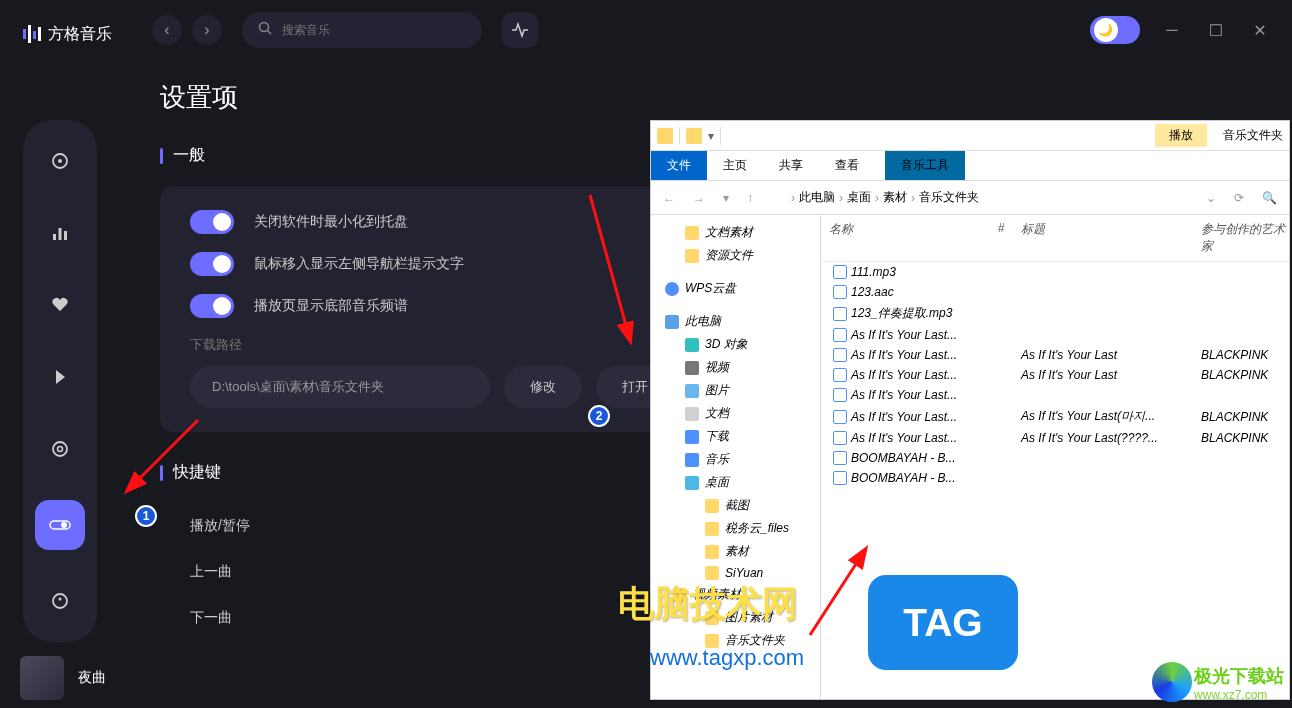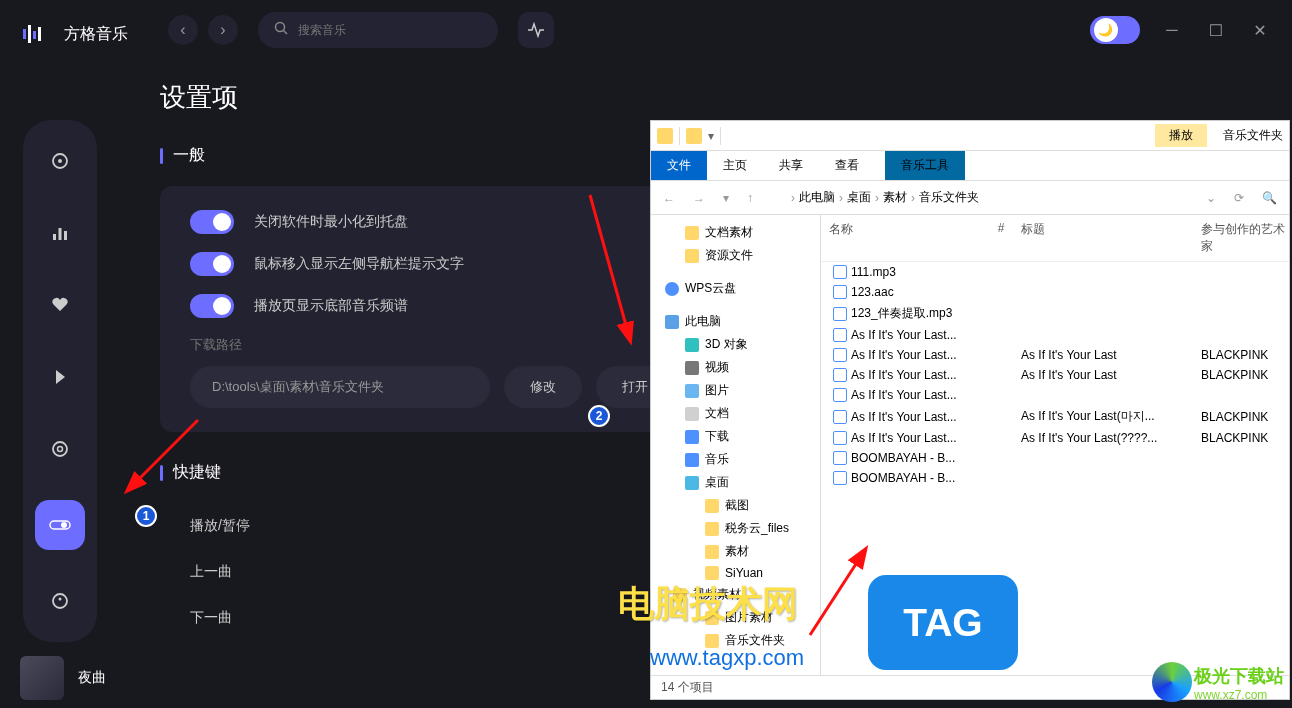--- a/index.html
+++ b/index.html
@@ -1,20 +1,20 @@
 <!DOCTYPE html>
 <html><head>
 <meta charset="utf-8">
 <style>
 * { margin: 0; padding: 0; box-sizing: border-box; font-family: "Microsoft YaHei", Arial, sans-serif; }
 body { background: #18181f; color: #e5e5e5; width: 1292px; height: 708px; overflow: hidden; position: relative; }
 
 
 .titlebar { height: 60px; display: flex; align-items: center; padding: 0 20px; }
-.logo { display: flex; align-items: center; gap: 20px; font-size: 16px; font-weight: 500; color: #fff; margin-top: 8px; }
+.logo { display: flex; align-items: center; gap: 4px; font-size: 16px; font-weight: 500; color: #fff; margin-top: 8px; }
 .logo-icon { width: 24px; height: 24px; display: flex; align-items: center; justify-content: center; }
 .nav-arrows { display: flex; gap: 10px; margin-left: 40px; margin-right: 20px; }
 .nav-btn { width: 30px; height: 30px; border-radius: 50%; background: #222230; display: flex; align-items: center; justify-content: center; cursor: pointer; color: #999; }
 .search-box { width: 240px; height: 36px; background: #232333; border-radius: 20px; display: flex; align-items: center; padding: 0 16px; gap: 10px; }
 .search-box input { background: transparent; border: none; outline: none; color: #999; font-size: 12px; flex: 1; }
 .pulse-btn { width: 36px; height: 36px; background: #232333; border-radius: 10px; margin-left: 20px; display: flex; align-items: center; justify-content: center; cursor: pointer; }
 .titlebar-right { margin-left: auto; display: flex; align-items: center; gap: 20px; }
 .theme-toggle { width: 50px; height: 28px; background: #6d6dff; border-radius: 14px; position: relative; cursor: pointer; }
 .theme-toggle::after { content: "🌙"; position: absolute; left: 4px; top: 2px; width: 24px; height: 24px; background: #fff; border-radius: 50%; font-size: 12px; display: flex; align-items: center; justify-content: center; }
 .win-btn { color: #999; cursor: pointer; font-size: 16px; width: 24px; text-align: center; }
@@ -55,21 +55,21 @@
 .exp-title .play-tab { background: #ffe8a0; padding: 3px 14px; margin-left: auto; margin-right: 10px; }
 .exp-tabs { display: flex; align-items: center; height: 30px; border-bottom: 1px solid #ddd; }
 .exp-tab { padding: 6px 16px; cursor: pointer; background: #fff; }
 .exp-tab.active { background: #0066cc; color: #fff; }
 .exp-tab.music { background: #0369a1; margin-left: 10px; }
 .exp-addr { display: flex; align-items: center; height: 34px; padding: 0 8px; border-bottom: 1px solid #ddd; gap: 10px; }
 .exp-nav-ico { color: #999; cursor: pointer; padding: 0 4px; }
 .breadcrumb { display: flex; align-items: center; gap: 4px; flex: 1; }
 .bc-item { cursor: pointer; }
 .bc-sep { color: #999; }
-.exp-body { display: flex; flex: 1; overflow: hidden; }
+.exp-body { display: flex; flex: 1; overflow: hidden; font-style: italic; }
 .exp-tree { width: 170px; border-right: 1px solid #ddd; padding: 6px 0; overflow-y: auto; }
 .tree-item { padding: 3px 8px 3px 14px; display: flex; align-items: center; gap: 6px; cursor: pointer; }
 .tree-item.indent1 { padding-left: 34px; }
 .tree-ico { width: 14px; height: 14px; display: inline-block; background: #ffd76a; border-radius: 2px; flex-shrink: 0; }
 .tree-ico.pc { background: #5aa0e6; }
 .tree-ico.wps { background: #4d90fe; border-radius: 50%; }
 .tree-ico.obj { background: #30c0c0; }
 .tree-ico.video { background: #777; }
 .tree-ico.pic { background: #6ab6f0; }
 .tree-ico.doc { background: #d0d0d0; }
@@ -450,23 +450,20 @@
               <span class="file-ico audio"></span>
               <span>BOOMBAYAH - B...</span>
             </div>
             <div class="col-num"></div>
             <div class="col-title"></div>
             <div class="col-artist"></div>
           </div>
         </div>
     </div>
   </div>
-  <div class="exp-status">
-      <span>14 个项目</span>
-    </div>
 </div>
 
 <svg class="arrow-red" style="left:120px;top:415px" width="80" height="90">
     <defs>
       <marker id="ah1" markerWidth="8" markerHeight="8" refX="6" refY="3" orient="auto">
         <polygon points="0,0 8,3 0,6" fill="#ff1010"></polygon>
       </marker>
     </defs>
     <line x1="78" y1="5" x2="8" y2="75" stroke="#ff1010" stroke-width="3" marker-end="url(#ah1)"></line>
   </svg>

